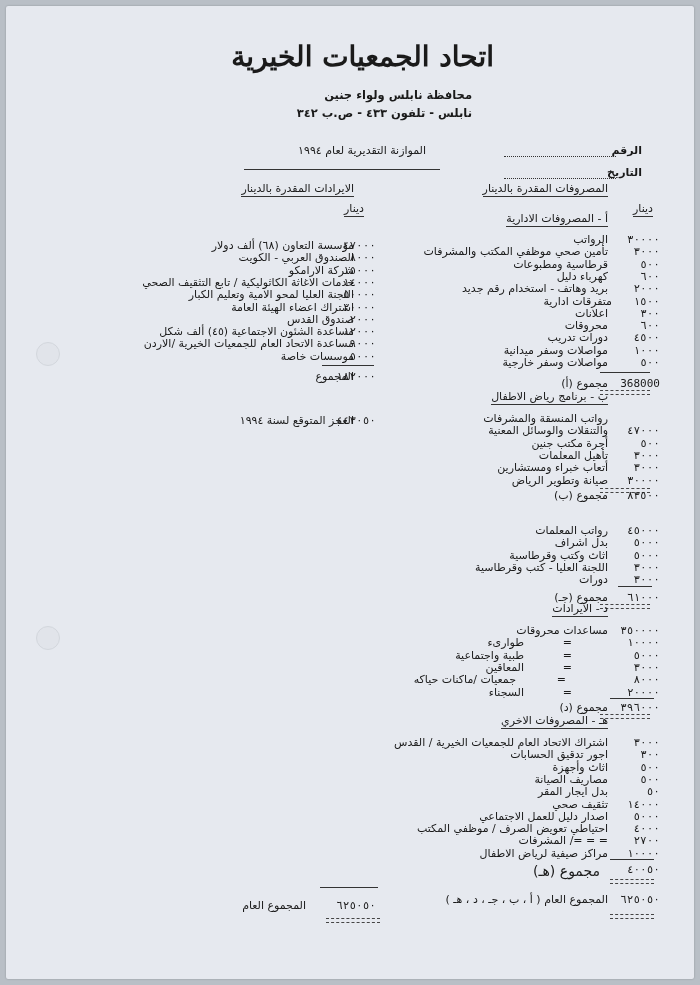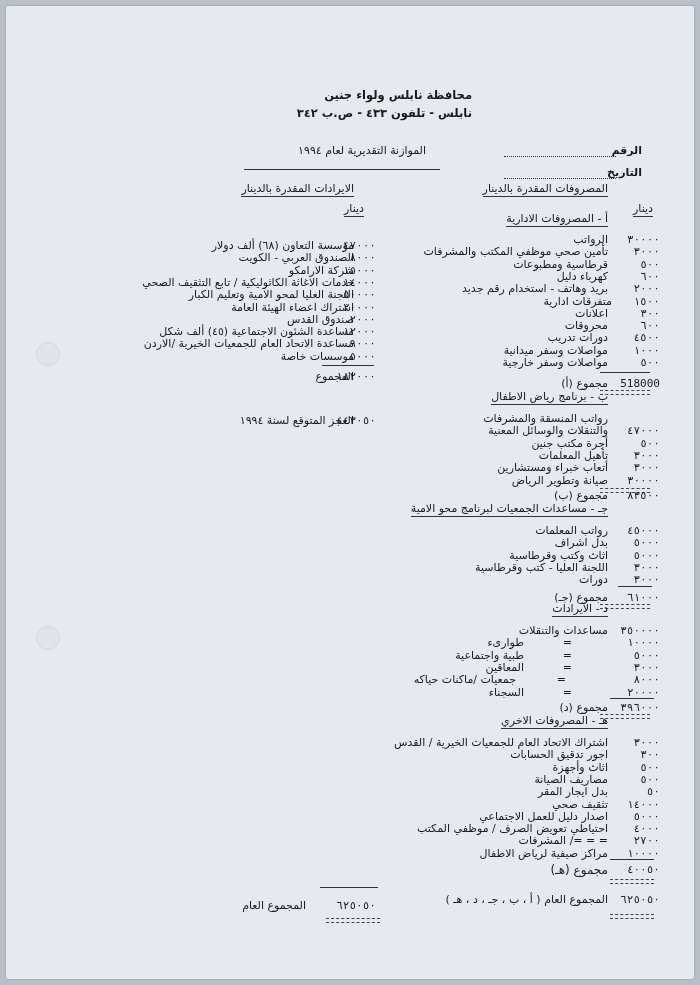--- a/index.html
+++ b/index.html
@@ -15,20 +15,21 @@
   .row{font-size:11px;line-height:12.3px;}
 </style>
 </head>
 <body>
 
 <div class="page">
 
   <div class="hole" style="left:30px;top:336px;"></div>
   <div class="hole" style="left:30px;top:620px;"></div>
 
+  <div class="t title" style="right:200px;top:34px;">اتحاد الجمعيات الخيرية</div>
   <div class="t" style="right:222px;top:82px;font-size:11.5px;font-weight:bold;">محافظة نابلس ولواء جنين</div>
   <div class="t" style="right:222px;top:100px;font-size:11.5px;font-weight:bold;">نابلس - تلفون ٤٣٣ - ص.ب ٣٤٢</div>
 
   <div class="t" style="right:52px;top:138px;font-size:11px;font-weight:bold;">الرقم</div>
   <div class="hline" style="left:498px;width:112px;top:150px;border-top:1px dotted #333;"></div>
   <div class="t" style="right:52px;top:160px;font-size:11px;font-weight:bold;">التاريخ</div>
   <div class="hline" style="left:498px;width:112px;top:172px;border-top:1px dotted #333;"></div>
   <div class="t" style="right:268px;top:138px;font-size:11px;">الموازنة التقديرية لعام ١٩٩٤</div>
   <div class="hline" style="left:238px;width:196px;top:163px;"></div>
 
@@ -59,62 +60,61 @@
     <div class="n" style="right:34px;top:86.1px;width:60px;">٦٠٠</div>
     <div class="t" style="right:86px;top:98.4px;">دورات تدريب</div>
     <div class="n" style="right:34px;top:98.4px;width:60px;">٤٥٠٠</div>
     <div class="t" style="right:86px;top:110.7px;">مواصلات وسفر ميدانية</div>
     <div class="n" style="right:34px;top:110.7px;width:60px;">١٠٠٠</div>
     <div class="t" style="right:86px;top:123px;">مواصلات وسفر خارجية</div>
     <div class="n" style="right:34px;top:123px;width:60px;">٥٠٠</div>
   </div>
   <div class="hline" style="left:594px;width:50px;top:366px;"></div>
   <div class="t" style="right:86px;top:371px;font-size:11px;">مجموع (أ)</div>
-  <div class="n" style="right:34px;top:371px;width:60px;font-size:11px;">518000</div>
+  <div class="n" style="right:34px;top:371px;width:60px;font-size:11px;">368000</div>
   <div class="dline" style="left:594px;width:50px;top:384px;"></div>
 
   <div class="t u" style="right:86px;top:384px;font-size:11px;">ب - برنامج رياض الاطفال</div>
   <div class="row" style="position:absolute;top:407px;right:0;width:688px;">
     <div class="t" style="right:86px;top:0;">رواتب المنسقة والمشرفات</div>
     <div class="t" style="right:86px;top:12.3px;">والتنقلات والوسائل المعنية</div>
     <div class="n" style="right:34px;top:12.3px;width:60px;">٤٧٠٠٠</div>
     <div class="t" style="right:86px;top:24.6px;margin-left:32px;">أجرة مكتب جنين</div>
     <div class="n" style="right:34px;top:24.6px;width:60px;">٥٠٠</div>
     <div class="t" style="right:86px;top:36.9px;">تأهيل المعلمات</div>
     <div class="n" style="right:34px;top:36.9px;width:60px;">٣٠٠٠</div>
     <div class="t" style="right:86px;top:49.2px;">أتعاب خبراء ومستشارين</div>
     <div class="n" style="right:34px;top:49.2px;width:60px;">٣٠٠٠</div>
     <div class="t" style="right:86px;top:61.5px;">صيانة وتطوير الرياض</div>
     <div class="n" style="right:34px;top:61.5px;width:60px;">٣٠٠٠٠</div>
   </div>
   <div class="t" style="right:86px;top:483px;font-size:11px;">مجموع (ب)</div>
   <div class="dline" style="left:594px;width:50px;top:482px;"></div>
   <div class="n" style="right:34px;top:483px;width:60px;font-size:11px;">٨٣٥٠٠</div>
 
-  <div class="t u" style="right:86px;top:496px;font-size:11px;">جـ - مساعدات الجمعيات لبرنامج محو الامية</div>
   <div class="row" style="position:absolute;top:519px;right:0;width:688px;">
     <div class="t" style="right:86px;top:0;">رواتب المعلمات</div>
     <div class="n" style="right:34px;top:0;width:60px;">٤٥٠٠٠</div>
     <div class="t" style="right:86px;top:12.3px;">بدل اشراف</div>
     <div class="n" style="right:34px;top:12.3px;width:60px;">٥٠٠٠</div>
     <div class="t" style="right:86px;top:24.6px;">اثاث وكتب وقرطاسية</div>
     <div class="n" style="right:34px;top:24.6px;width:60px;">٥٠٠٠</div>
     <div class="t" style="right:86px;top:36.9px;">اللجنة العليا - كتب وقرطاسية</div>
     <div class="n" style="right:34px;top:36.9px;width:60px;">٣٠٠٠</div>
     <div class="t" style="right:86px;top:49.2px;">دورات</div>
     <div class="n" style="right:34px;top:49.2px;width:60px;">٣٠٠٠</div>
   </div>
   <div class="hline" style="left:612px;width:34px;top:580px;"></div>
   <div class="t" style="right:86px;top:585px;font-size:11px;margin-left:24px;">مجموع (جـ)</div>
   <div class="n" style="right:34px;top:585px;width:60px;font-size:11px;">٦١٠٠٠</div>
   <div class="dline" style="left:594px;width:50px;top:598px;"></div>
 
   <div class="t u" style="right:86px;top:596px;font-size:11px;">د - الايرادات</div>
   <div class="row" style="position:absolute;top:619px;right:0;width:688px;">
-    <div class="t" style="right:86px;top:0;">مساعدات والتنقلات</div>
+    <div class="t" style="right:86px;top:0;">مساعدات محروقات</div>
     <div class="n" style="right:34px;top:0;width:60px;">٣٥٠٠٠٠</div>
     <div class="t" style="right:170px;top:12.3px;">طوارىء</div>
     <div class="t" style="right:122px;top:12.3px;">=</div>
     <div class="n" style="right:34px;top:12.3px;width:60px;">١٠٠٠٠</div>
     <div class="t" style="right:170px;top:24.6px;">طبية واجتماعية</div>
     <div class="t" style="right:122px;top:24.6px;">=</div>
     <div class="n" style="right:34px;top:24.6px;width:60px;">٥٠٠٠</div>
     <div class="t" style="right:170px;top:36.9px;">المعاقين</div>
     <div class="t" style="right:122px;top:36.9px;">=</div>
     <div class="n" style="right:34px;top:36.9px;width:60px;">٣٠٠٠</div>
@@ -147,21 +147,21 @@
     <div class="t" style="right:86px;top:73.8px;">اصدار دليل للعمل الاجتماعي</div>
     <div class="n" style="right:34px;top:73.8px;width:60px;">٥٠٠٠</div>
     <div class="t" style="right:86px;top:86.1px;">احتياطي تعويض الصرف / موظفي المكتب</div>
     <div class="n" style="right:34px;top:86.1px;width:60px;">٤٠٠٠</div>
     <div class="t" style="right:86px;top:98.4px;">=   =   =/ المشرفات</div>
     <div class="n" style="right:34px;top:98.4px;width:60px;">٢٧٠٠</div>
     <div class="t" style="right:86px;top:110.7px;">مراكز صيفية لرياض الاطفال</div>
     <div class="n" style="right:34px;top:110.7px;width:60px;">١٠٠٠٠</div>
   </div>
   <div class="hline" style="left:604px;width:44px;top:853px;"></div>
-  <div class="t" style="right:86px;top:857px;font-size:12px;text-align:right;">مجموع (هـ)</div>
+  <div class="t" style="right:94px;top:857px;font-size:14px;text-align:right;">مجموع (هـ)</div>
   <div class="n" style="right:34px;top:857px;width:60px;font-size:11px;">٤٠٠٥٠</div>
   <div class="dline" style="left:604px;width:44px;top:873px;"></div>
 
   <div class="t" style="right:86px;top:887px;font-size:11px;">المجموع العام ( أ ، ب ، جـ ، د ، هـ )</div>
   <div class="n" style="right:34px;top:887px;width:60px;font-size:11px;">٦٢٥٠٥٠</div>
   <div class="dline" style="left:604px;width:44px;top:908px;"></div>
 
   <div class="row" style="position:absolute;top:234px;right:0;width:688px;">
     <div class="t" style="right:340px;top:0;">مؤسسة التعاون (٦٨) ألف دولار</div>
     <div class="n" style="right:318px;top:0;width:50px;">٤٧٠٠٠</div>

